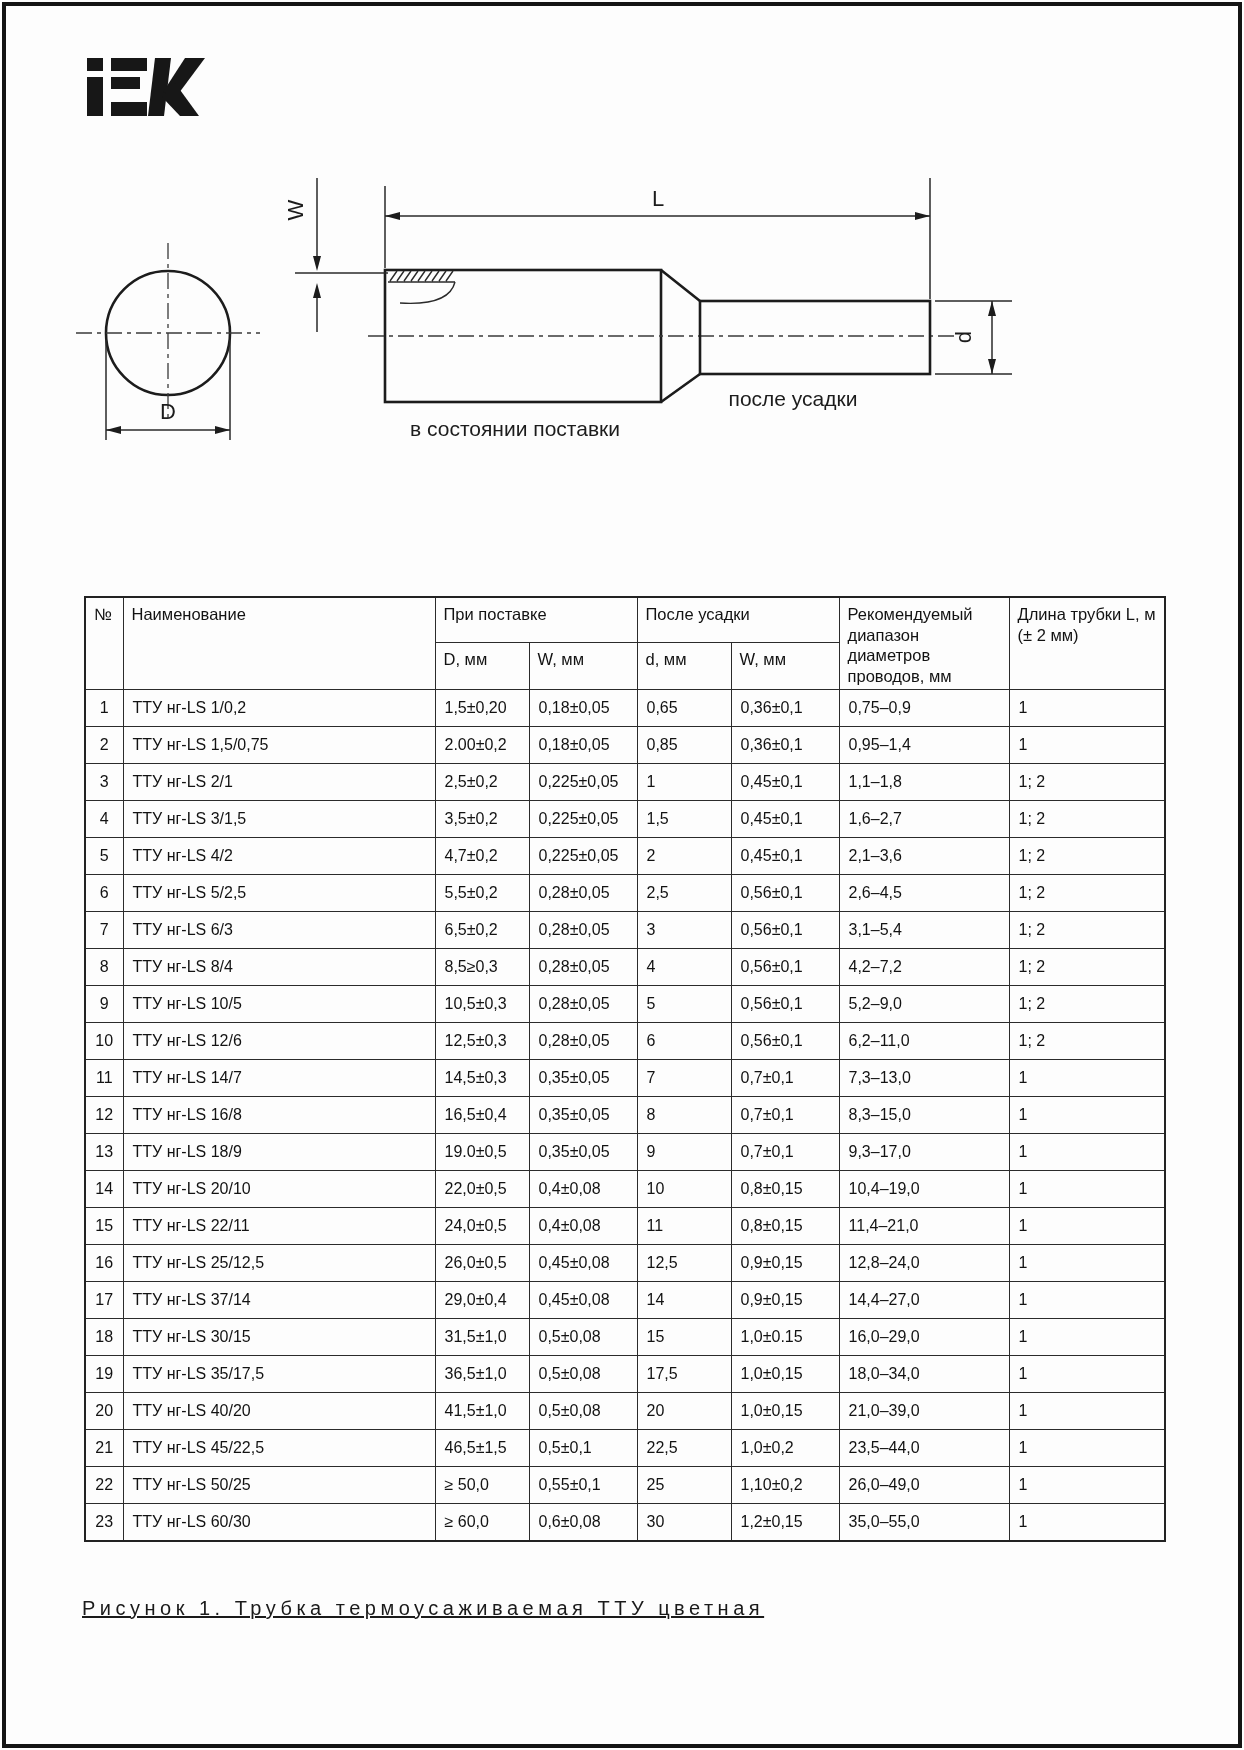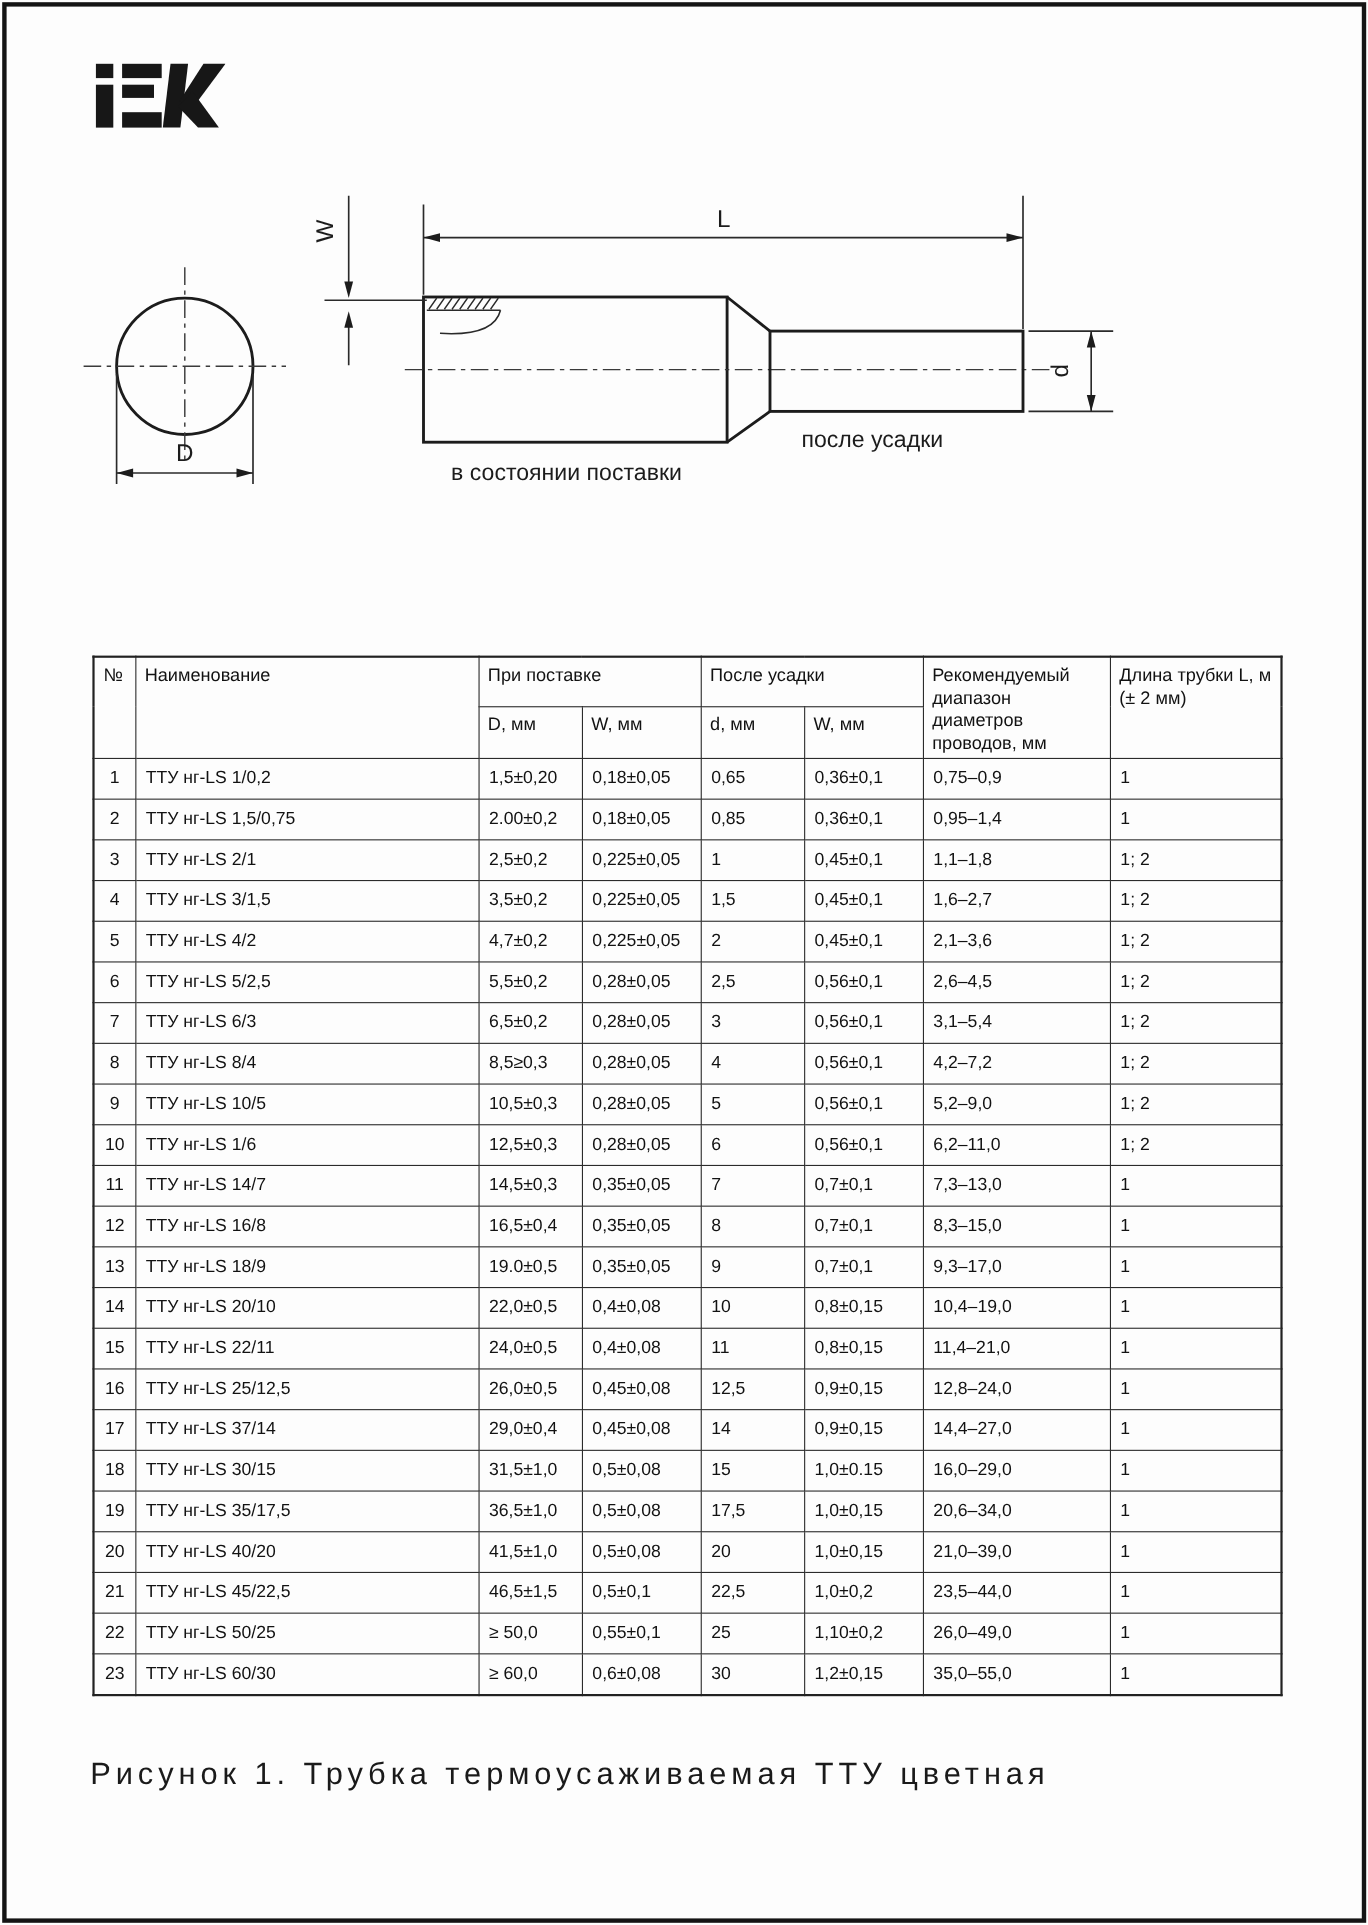--- a/index.html
+++ b/index.html
@@ -27,22 +27,22 @@
     border:1.5px solid #2b2b2b;overflow:hidden;white-space:nowrap;
   }
   table.spec{border:2px solid #222;}
   table.spec th{
     font-weight:400;text-align:left;vertical-align:top;
     padding:6px 4px 2px 8px;white-space:normal;line-height:1.25;font-size:16.5px;
   }
   table.spec td{height:36px;vertical-align:middle;padding:0 4px 0 9px;}
   table.spec td.num{text-align:center;padding:0 2px;}
   .caption{
-    position:absolute;left:82px;top:1597px;font-size:28px;letter-spacing:4.5px;
-    color:#1a1a1a;white-space:nowrap;
+    position:absolute;left:82px;top:1597px;font-size:20px;letter-spacing:4.5px;
+    color:#1a1a1a;white-space:nowrap;text-decoration:underline;
   }
 </style>
 </head>
 <body>
 
 <div class="page">
   <div class="frame"></div>
 
   <svg class="logo" viewBox="0 0 118 58" aria-label="iEK">
     <g fill="#171717">
@@ -225,21 +225,21 @@
           <td>ТТУ нг-LS 10/5</td>
           <td>10,5±0,3</td>
           <td>0,28±0,05</td>
           <td>5</td>
           <td>0,56±0,1</td>
           <td>5,2–9,0</td>
           <td>1; 2</td>
         </tr>
         <tr>
           <td class="num">10</td>
-          <td>ТТУ нг-LS 1/6</td>
+          <td>ТТУ нг-LS 12/6</td>
           <td>12,5±0,3</td>
           <td>0,28±0,05</td>
           <td>6</td>
           <td>0,56±0,1</td>
           <td>6,2–11,0</td>
           <td>1; 2</td>
         </tr>
         <tr>
           <td class="num">11</td>
           <td>ТТУ нг-LS 14/7</td>
@@ -320,21 +320,21 @@
           <td>16,0–29,0</td>
           <td>1</td>
         </tr>
         <tr>
           <td class="num">19</td>
           <td>ТТУ нг-LS 35/17,5</td>
           <td>36,5±1,0</td>
           <td>0,5±0,08</td>
           <td>17,5</td>
           <td>1,0±0,15</td>
-          <td>20,6–34,0</td>
+          <td>18,0–34,0</td>
           <td>1</td>
         </tr>
         <tr>
           <td class="num">20</td>
           <td>ТТУ нг-LS 40/20</td>
           <td>41,5±1,0</td>
           <td>0,5±0,08</td>
           <td>20</td>
           <td>1,0±0,15</td>
           <td>21,0–39,0</td>

